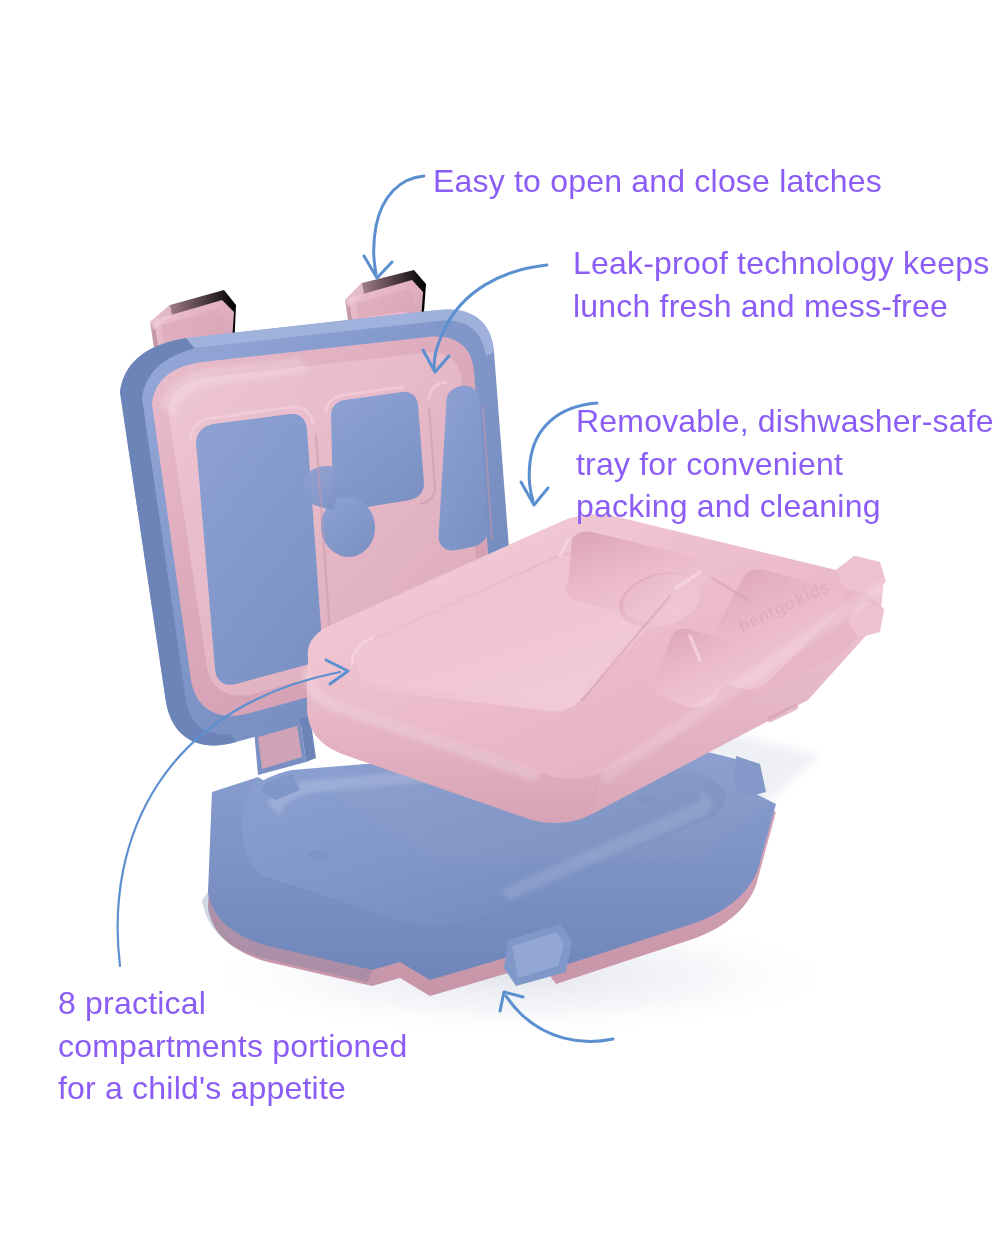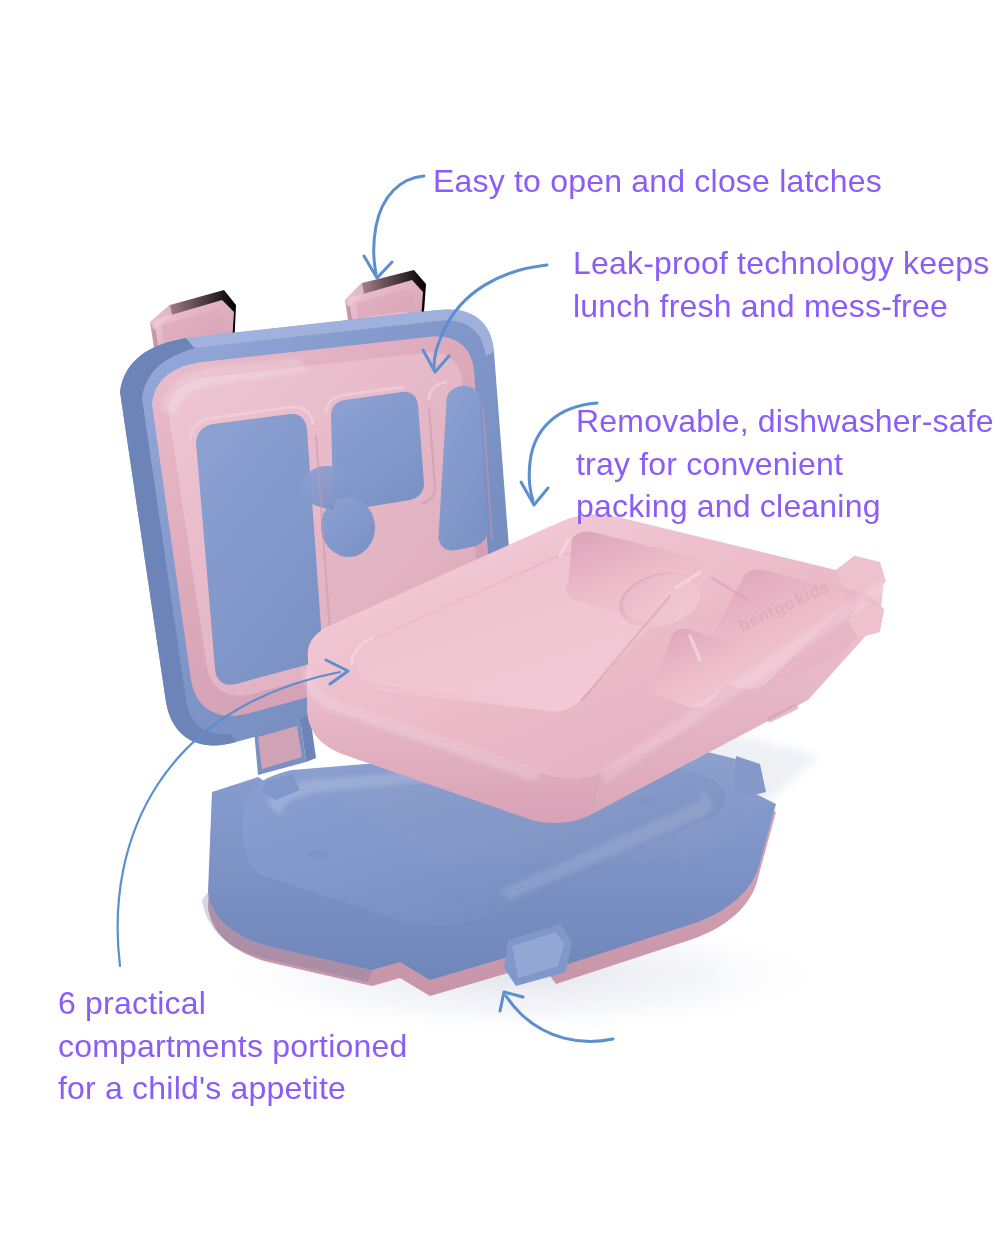--- a/index.html
+++ b/index.html
@@ -451,18 +451,18 @@
 
   <div class="callout" id="callout-latches">Easy to open and close latches</div>
 
   <div class="callout" id="callout-leakproof">Leak-proof technology keeps
 lunch fresh and mess-free</div>
 
   <div class="callout" id="callout-tray">Removable, dishwasher-safe
 tray for convenient
 packing and cleaning</div>
 
-  <div class="callout" id="callout-compart">6 practical
+  <div class="callout" id="callout-compart">8 practical
 compartments portioned
 for a child's appetite</div>
 
 
 </div>
 
 </body></html>

